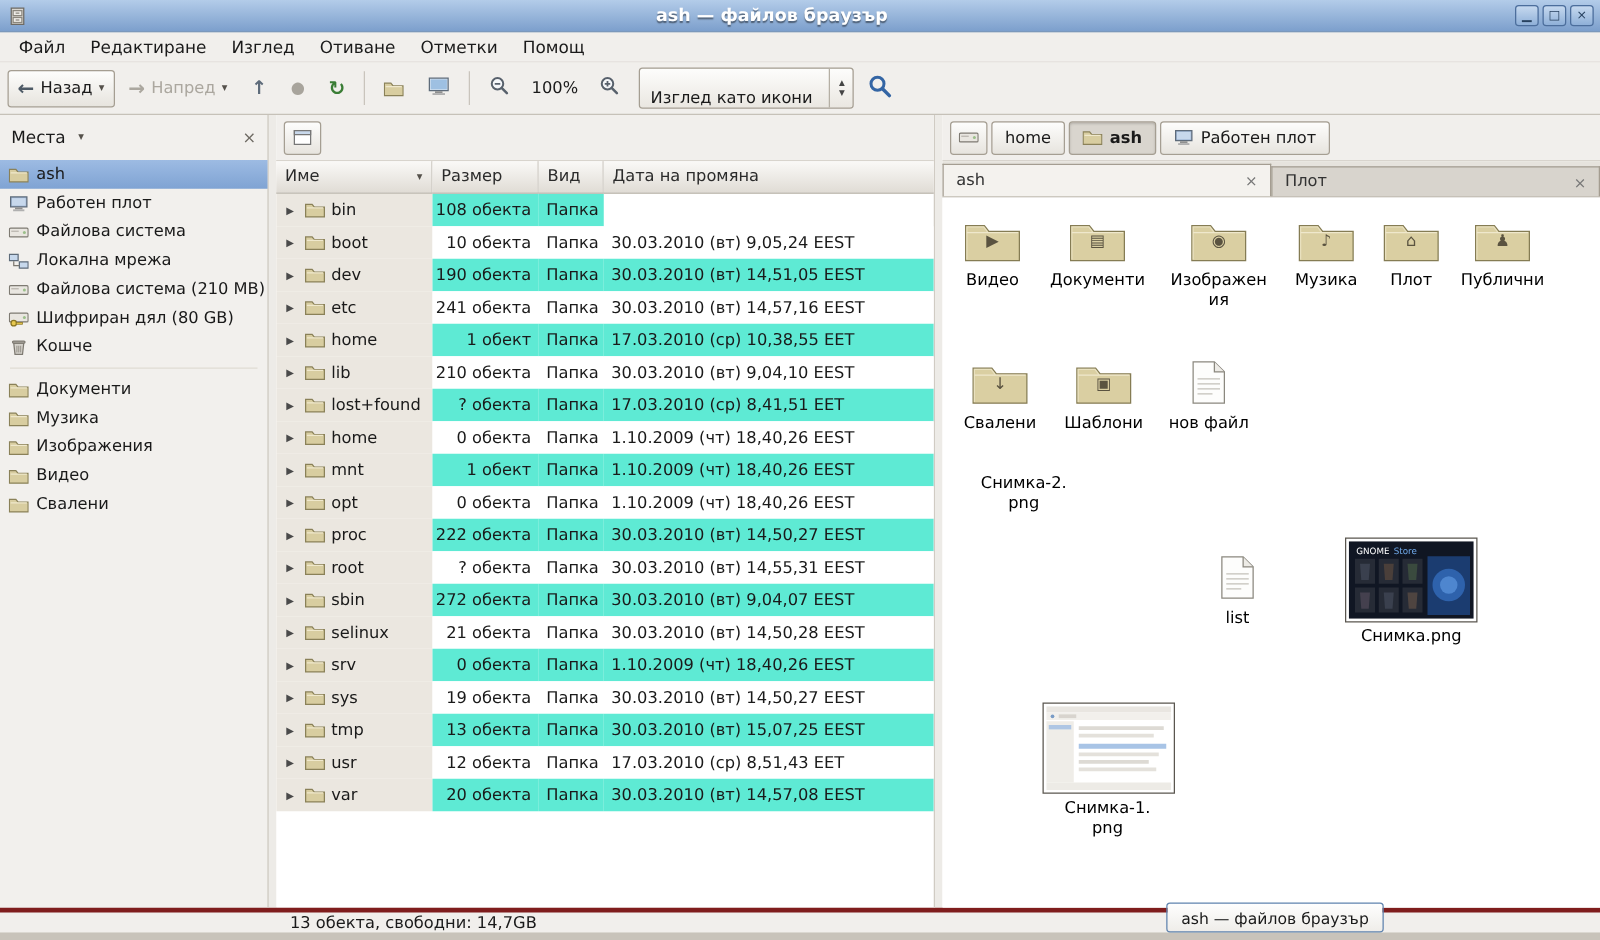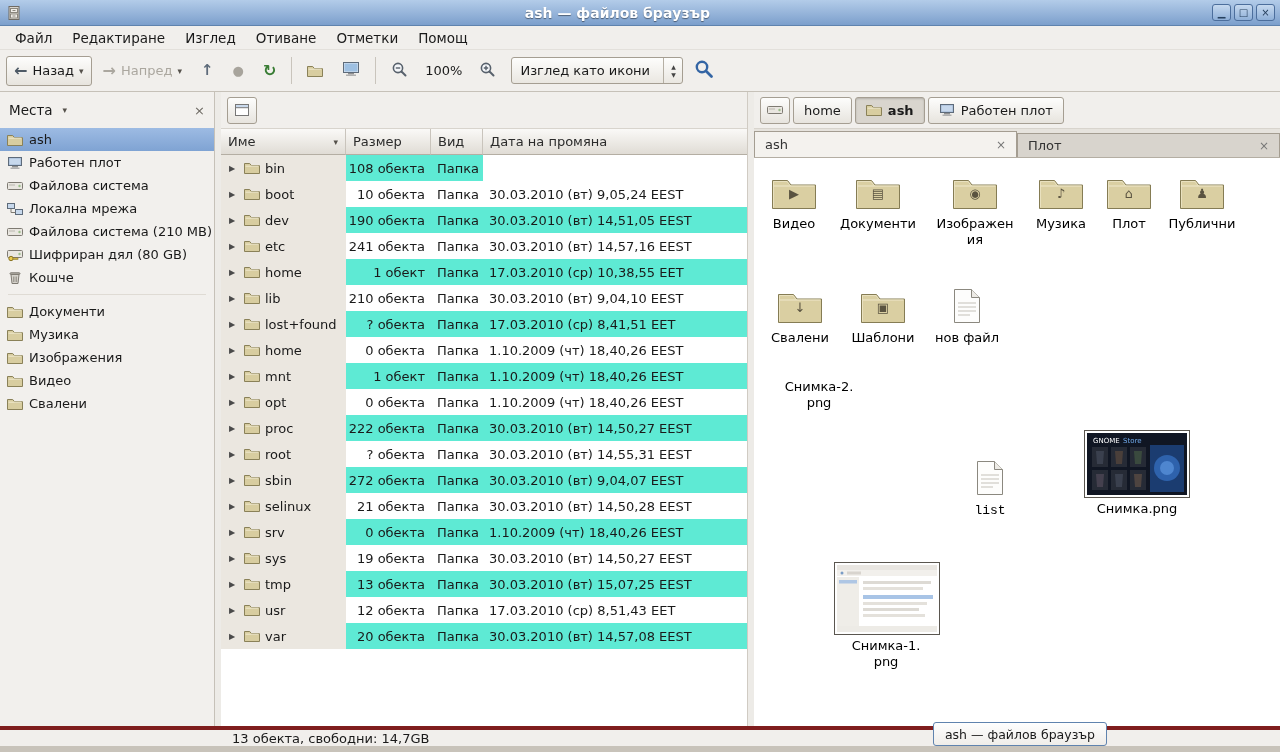--- a/index.html
+++ b/index.html
@@ -23,21 +23,21 @@
 .tbtn.raised{border:1px solid #A59E92;background:linear-gradient(#FDFDFC,#E7E4DE)}
 .tbtn.disabled{color:#ABA79F}
 .g-back{font-size:16px;font-weight:bold;color:#4E5A66;line-height:1}
 .g-dis{color:#ABA79F}
 .g-up{font-size:15px;font-weight:bold;color:#5E6B7A;line-height:1}
 .g-stop{font-size:13px;color:#A8A49C;line-height:1}
 .g-reload{font-size:16px;font-weight:bold;color:#3A7D35;line-height:1}
 .caret{font-size:9px;color:#55514B}
 .tsep{width:1px;height:27px;background:#C9C4BC;margin:0 4px}
 .zoomtxt{padding:0 6px}
-.combo{height:27px;border:1px solid #A59E92;border-radius:3px;background:linear-gradient(#FDFDFC,#EAE7E1);display:flex;align-items:center;width:172px;margin-left:4px}
+.combo{height:33px;border:1px solid #A59E92;border-radius:3px;background:linear-gradient(#FDFDFC,#EAE7E1);display:flex;align-items:flex-end;width:172px;margin-left:4px}
 .combo .txt{flex:1;padding:0 8px;white-space:nowrap}
 .combo .cbtn{width:19px;height:100%;border-left:1px solid #B5AFA4;display:flex;flex-direction:column;align-items:center;justify-content:center;font-size:6px;color:#444;line-height:1.2}
 
 
 .main{display:flex;height:634px}
 .sidebar{width:215px;background:#F2F0ED;border-right:1px solid #C6C1B8;display:flex;flex-direction:column}
 .sb-head{height:36px;display:flex;align-items:center;padding:0 9px;gap:10px;font-size:13.5px}
 .sb-close{margin-left:auto;color:#6E6A63;font-size:13px}
 .sb-item{height:23px;display:flex;align-items:center;gap:6px;padding-left:7px;white-space:nowrap}
 .sb-item.selected{background:linear-gradient(#9DBBE3,#7FA3D3)}
@@ -720,28 +720,28 @@
             </svg><span class="emblem">▣</span></div><div class="icon-label">Шаблони</div></div>
         <div class="icon-item" style="left: 173px; top: 130px; width: 80px;"><div class="big-icon"><svg width="28" height="36" viewBox="0 0 28 36">
               <path d="M1.5 1.5h17l8 8v25h-25z" fill="#FDFDFC" stroke="#8B887F"></path>
               <path d="M18.5 1.5v8h8" fill="#EDEBE6" stroke="#8B887F"></path>
               <g stroke="#C4C1B9">
                 <path d="M5 15h18M5 19h18M5 23h18M5 27h12"></path>
               </g>
             </svg></div><div class="icon-label">нов файл</div></div>
         <div class="icon-item" style="left: 13px; top: 218px; width: 104px;"><div class="icon-label">Снимка-2.
 png</div></div>
-        <div class="icon-item" style="left: 196px; top: 302px; width: 80px; font-family: Liberation Mono, monospace;"><div class="big-icon"><svg width="28" height="36" viewBox="0 0 28 36">
+        <div class="icon-item" style="left: 196px; top: 286px; width: 80px;"><div class="big-icon"><svg width="28" height="36" viewBox="0 0 28 36">
               <path d="M1.5 1.5h17l8 8v25h-25z" fill="#FDFDFC" stroke="#8B887F"></path>
               <path d="M18.5 1.5v8h8" fill="#EDEBE6" stroke="#8B887F"></path>
               <g stroke="#C4C1B9">
                 <path d="M5 15h18M5 19h18M5 23h18M5 27h12"></path>
               </g>
             </svg></div><div class="icon-label">list</div></div>
-        <div class="icon-item" style="left: 328px; top: 272px; width: 110px;"><div class="big-icon thumb"><svg width="100" height="62" viewBox="0 0 100 62">
+        <div class="icon-item" style="left: 320px; top: 272px; width: 110px;"><div class="big-icon thumb"><svg width="100" height="62" viewBox="0 0 100 62">
               <rect width="100" height="62" fill="#101623"></rect>
               <text x="6" y="10" font-size="7" fill="#FFFFFF" font-family="DejaVu Sans, sans-serif">GNOME</text>
               <text x="36" y="10" font-size="7" fill="#6FA8E8" font-family="DejaVu Sans, sans-serif">Store</text>
               <rect x="63" y="12" width="34" height="47" fill="#1B3C70"></rect>
               <circle cx="80" cy="35" r="13" fill="#2E62AC"></circle>
               <circle cx="80" cy="35" r="7" fill="#4E86CF"></circle>
               <g>
                 <rect x="5" y="14" width="16" height="20" fill="#262B36"></rect>
                 <rect x="24" y="14" width="16" height="20" fill="#262B36"></rect>
                 <rect x="43" y="14" width="16" height="20" fill="#262B36"></rect>

